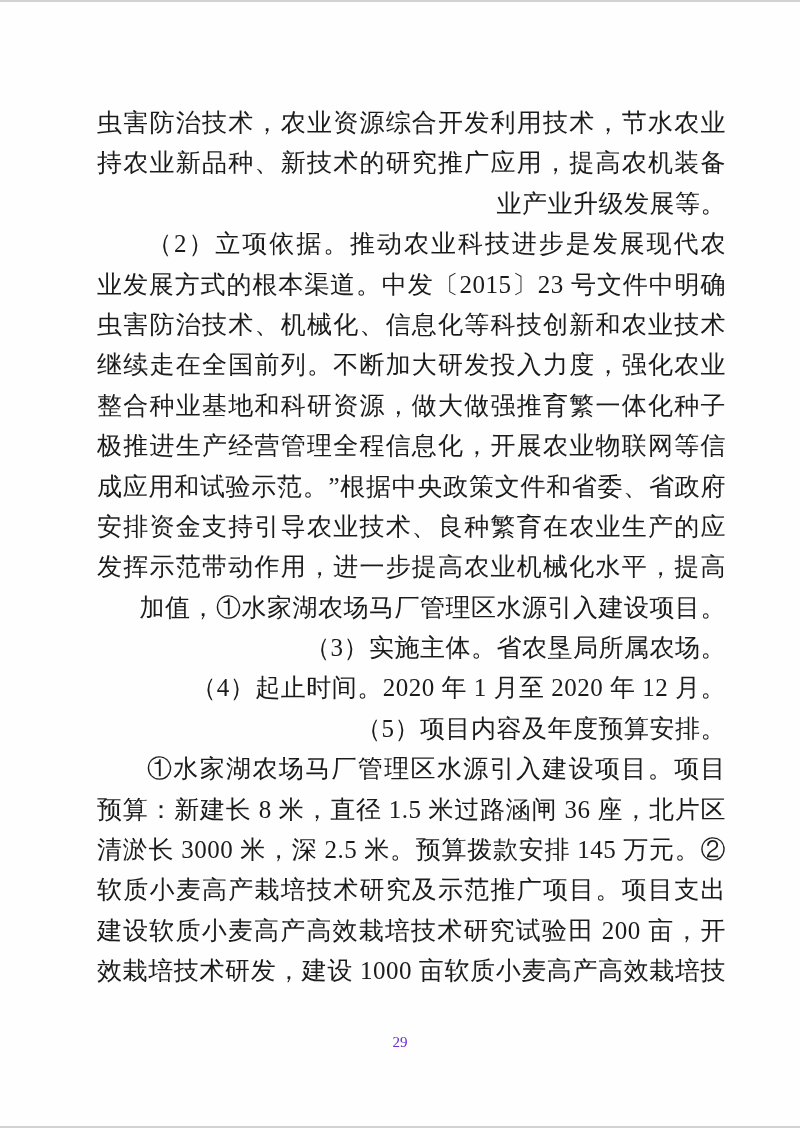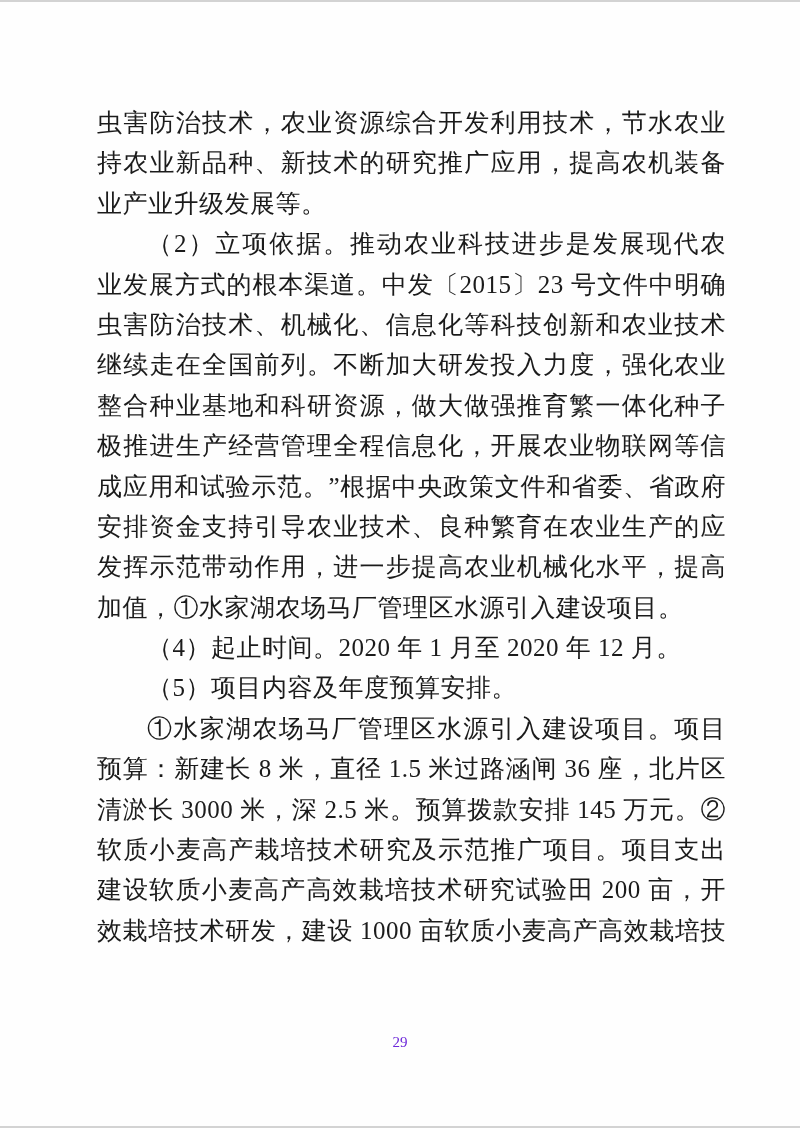--- a/index.html
+++ b/index.html
@@ -31,21 +31,21 @@
     left: 97px;
     top: 103px;
     width: 629px;
     font-size: 25px;
   }
   .line {
     height: 40.4px;
     line-height: 40.4px;
     white-space: normal;
     overflow: hidden;
-    text-align: left;
+    text-align: right;
     letter-spacing: 0.5px;
   }
   .line.j {
     text-align: justify;
     text-align-last: justify;
     text-justify: auto;
   }
   .line.indent {
     text-indent: 2em;
     font-family: Liberation Serif, serif;
@@ -75,20 +75,21 @@
     <div class="line j indent">（2）立项依据。推动农业科技进步是发展现代农业、转变农</div>
     <div class="line j">业发展方式的根本渠道。中发〔2015〕23 号文件中明确要求“农</div>
     <div class="line j">虫害防治技术、机械化、信息化等科技创新和农业技术推广方面</div>
     <div class="line j">继续走在全国前列。不断加大研发投入力度，强化农业科技攻关。</div>
     <div class="line j">整合种业基地和科研资源，做大做强推育繁一体化种子企业。积</div>
     <div class="line j">极推进生产经营管理全程信息化，开展农业物联网等信息技术集</div>
     <div class="line j">成应用和试验示范。”根据中央政策文件和省委、省政府要求，</div>
     <div class="line j">安排资金支持引导农业技术、良种繁育在农业生产的应用和推广，</div>
     <div class="line j">发挥示范带动作用，进一步提高农业机械化水平，提高农产品附</div>
     <div class="line">加值，①水家湖农场马厂管理区水源引入建设项目。</div>
+    <div class="line indent">（3）实施主体。省农垦局所属农场。</div>
     <div class="line indent">（4）起止时间。2020 年 1 月至 2020 年 12 月。</div>
     <div class="line indent">（5）项目内容及年度预算安排。</div>
     <div class="line j indent">①水家湖农场马厂管理区水源引入建设项目。项目支出明细</div>
     <div class="line j">预算：新建长 8 米，直径 1.5 米过路涵闸 36 座，北片区干渠扩挖</div>
     <div class="line j">清淤长 3000 米，深 2.5 米。预算拨款安排 145 万元。②龙亢农场</div>
     <div class="line j">软质小麦高产栽培技术研究及示范推广项目。项目支出明细预算：</div>
     <div class="line j">建设软质小麦高产高效栽培技术研究试验田 200 亩，开展高产高</div>
     <div class="line j">效栽培技术研发，建设 1000 亩软质小麦高产高效栽培技术示范</div>
   </div>
 

